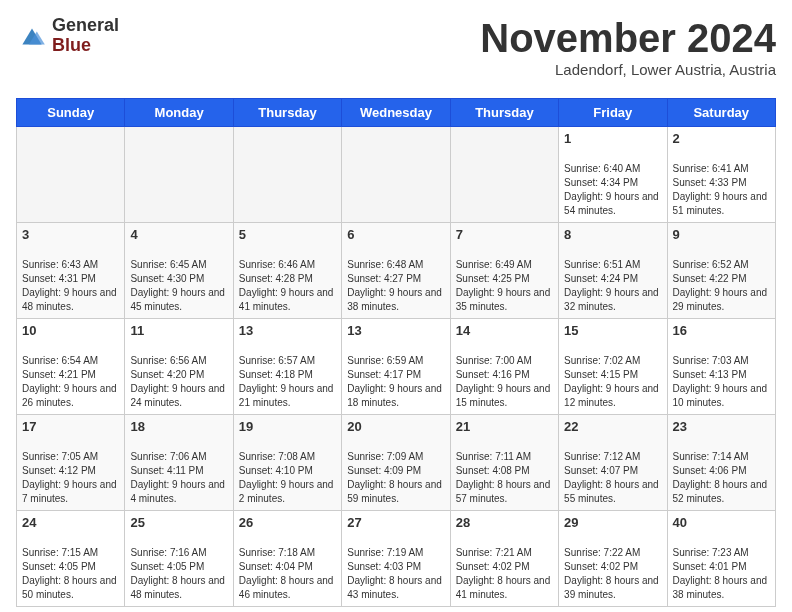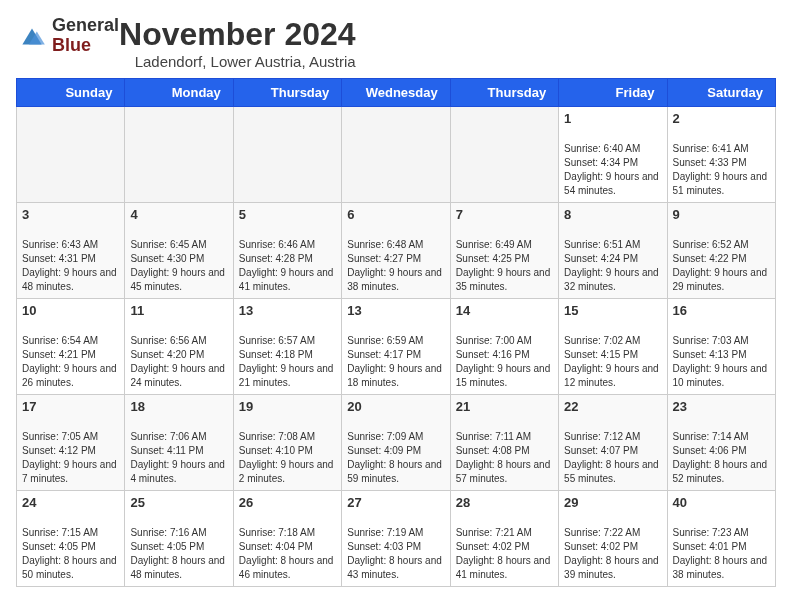--- a/index.html
+++ b/index.html
@@ -5,23 +5,23 @@
     * { box-sizing: border-box; margin: 0; padding: 0; }
     body {
       font-family: Arial, sans-serif;
       background: #fff;
       width: 792px;
       min-height: 612px;
       padding: 16px;
     }
     .header {
       display: flex;
-      justify-content: flex-start;
+      justify-content: space-between;
       align-items: flex-start;
-      margin-bottom: 8px;
+      margin-bottom: 20px;
     }
     .logo {
       display: flex;
       align-items: center;
       gap: 4px;
     }
     .logo-text {
       font-size: 18px;
       font-weight: bold;
       line-height: 1.1;
@@ -29,40 +29,40 @@
     .logo-text span.general { color: #333; }
     .logo-text span.blue { color: #7f1d1d; }
     .logo-icon {
       width: 32px;
       height: 28px;
     }
     .title-block {
       text-align: right;
     }
     .month-title {
-      font-size: 32px;
+      font-size: 40px;
       font-weight: bold;
       color: #333;
     }
     .location {
       font-size: 15px;
       color: #444;
     }
     .calendar {
       width: 100%;
       border-collapse: collapse;
       border: 1px solid #ccc;
     }
     .calendar th {
       background: #2563eb;
       color: #fff;
       font-size: 13px;
       font-weight: bold;
       padding: 6px 12px;
-      text-align: right;
+      text-align: center;
       border: 1px solid #1d4ed8;
     }
     .calendar td {
       vertical-align: top;
       border: 1px solid #ccc;
       padding: 4px 5px;
       font-size: 10.5px;
       color: #333;
       width: calc(100% / 7);
       min-height: 80px;

